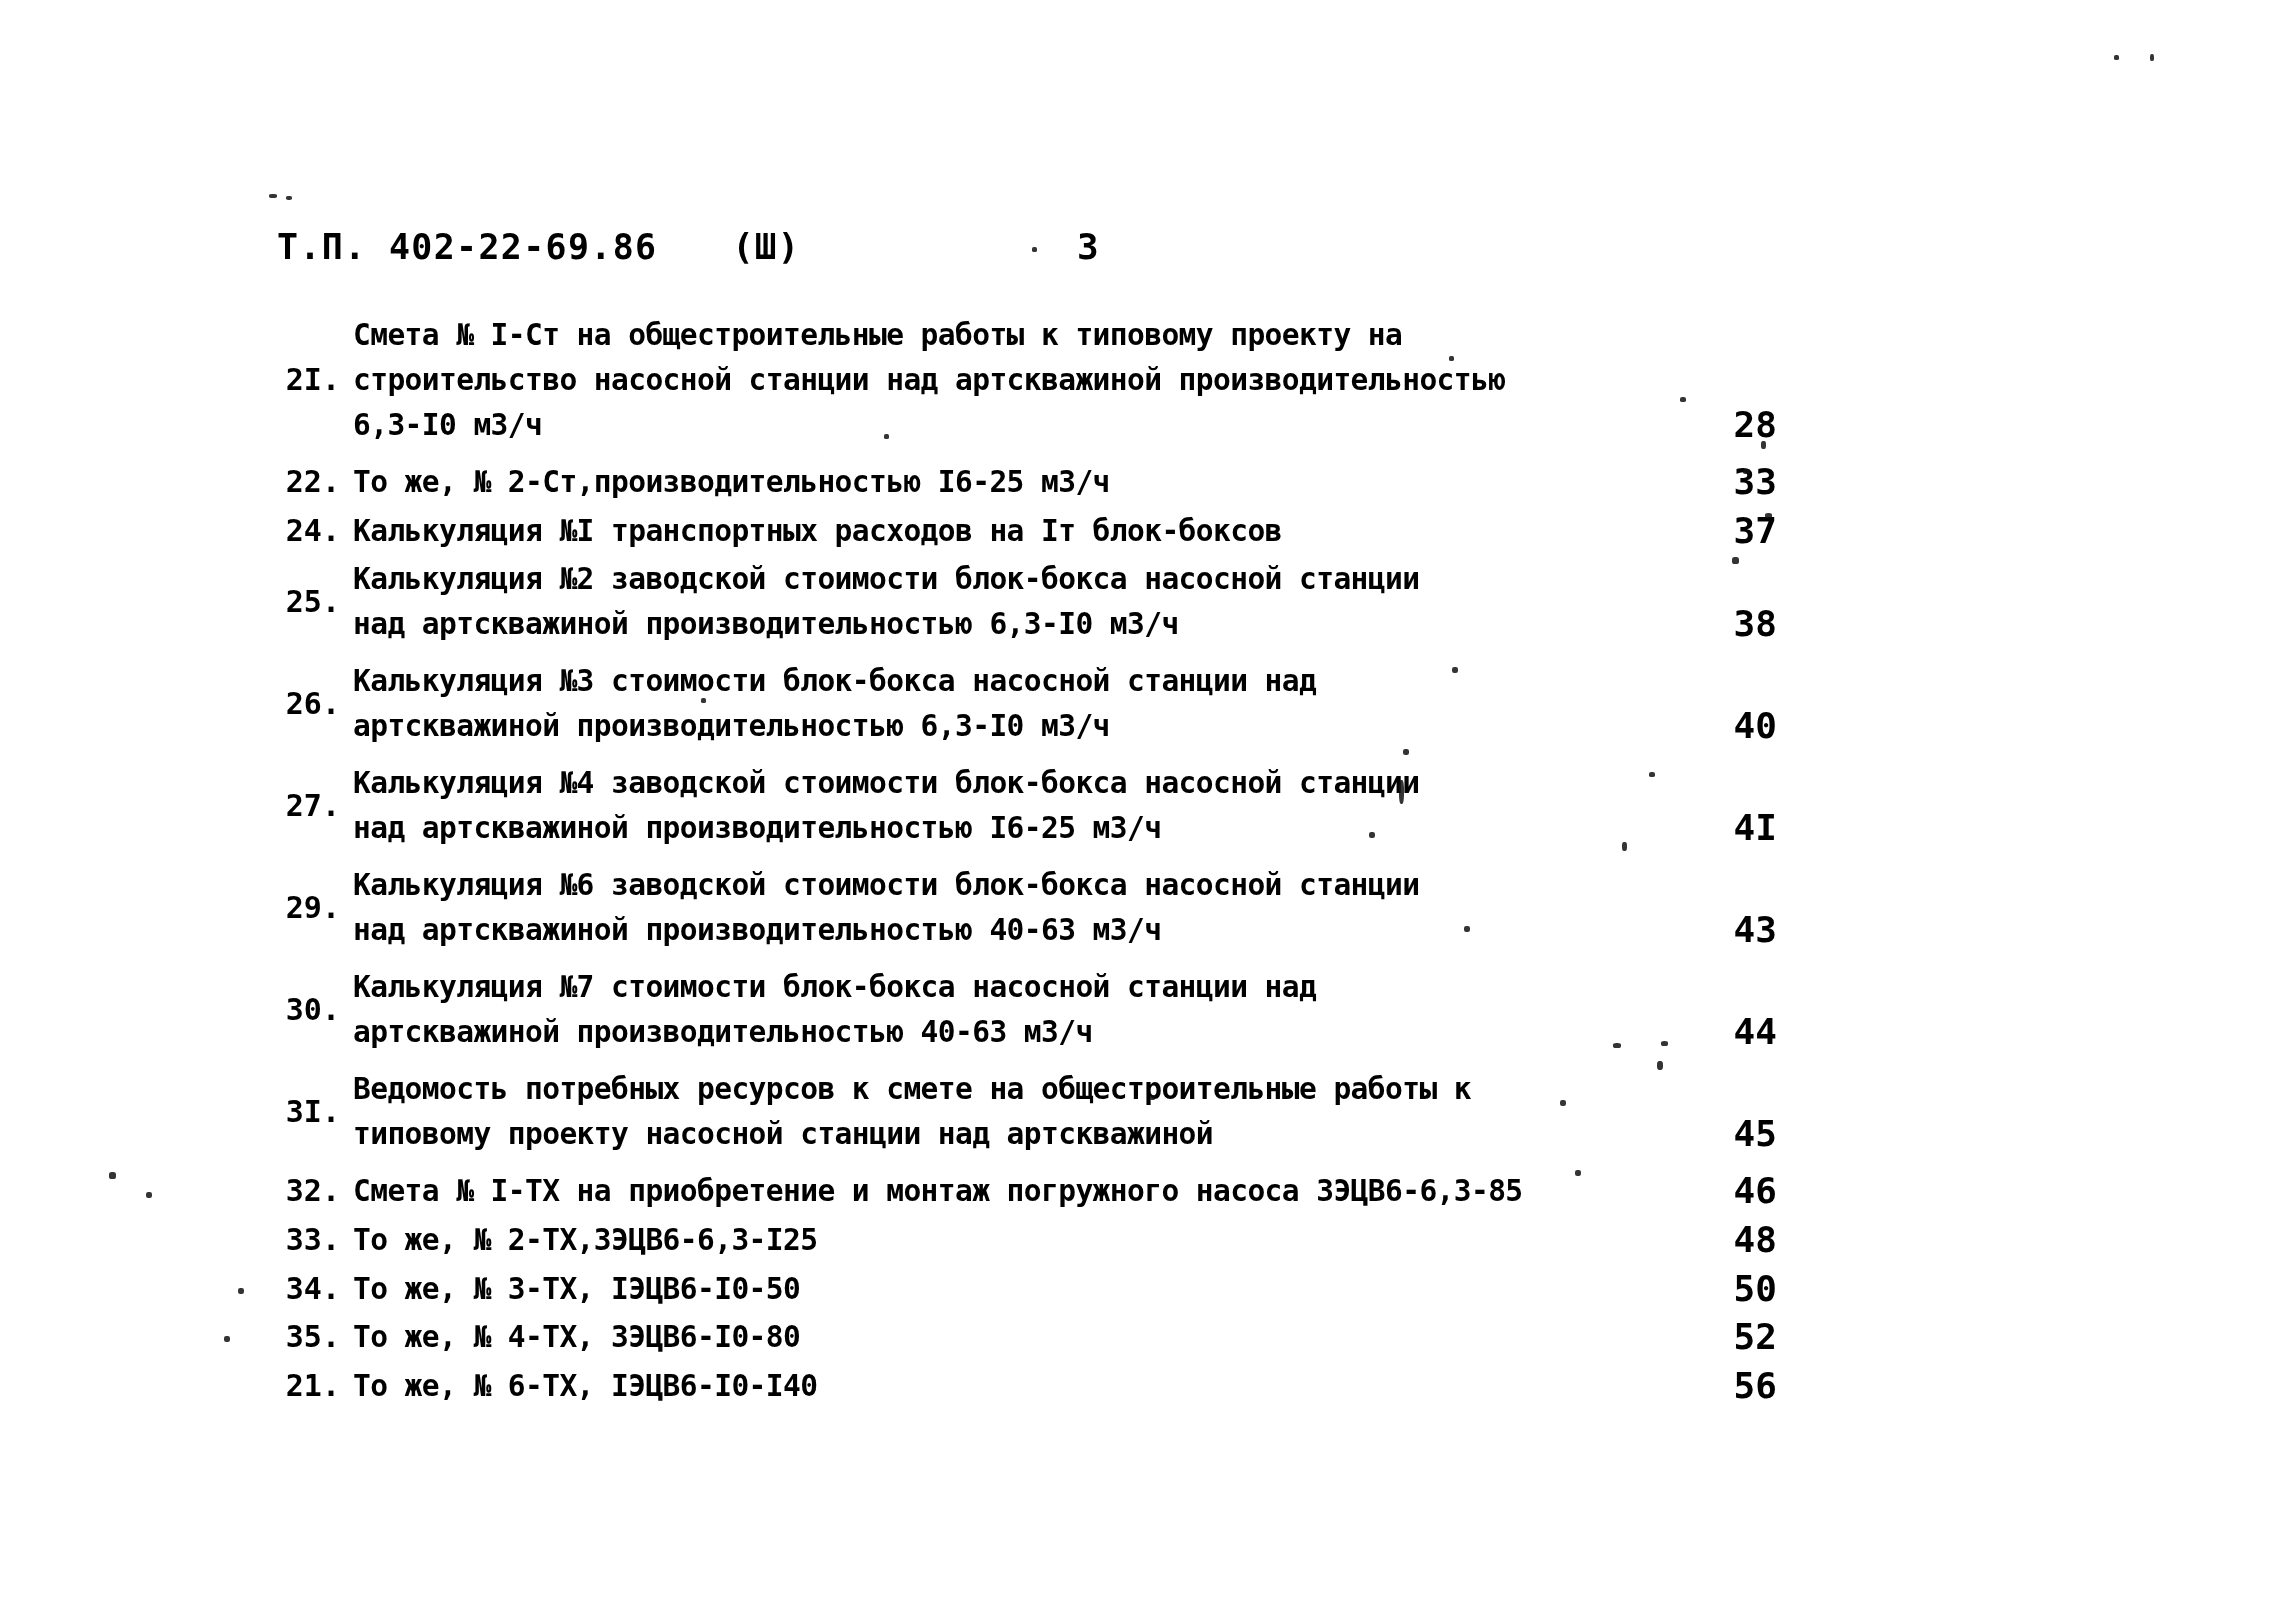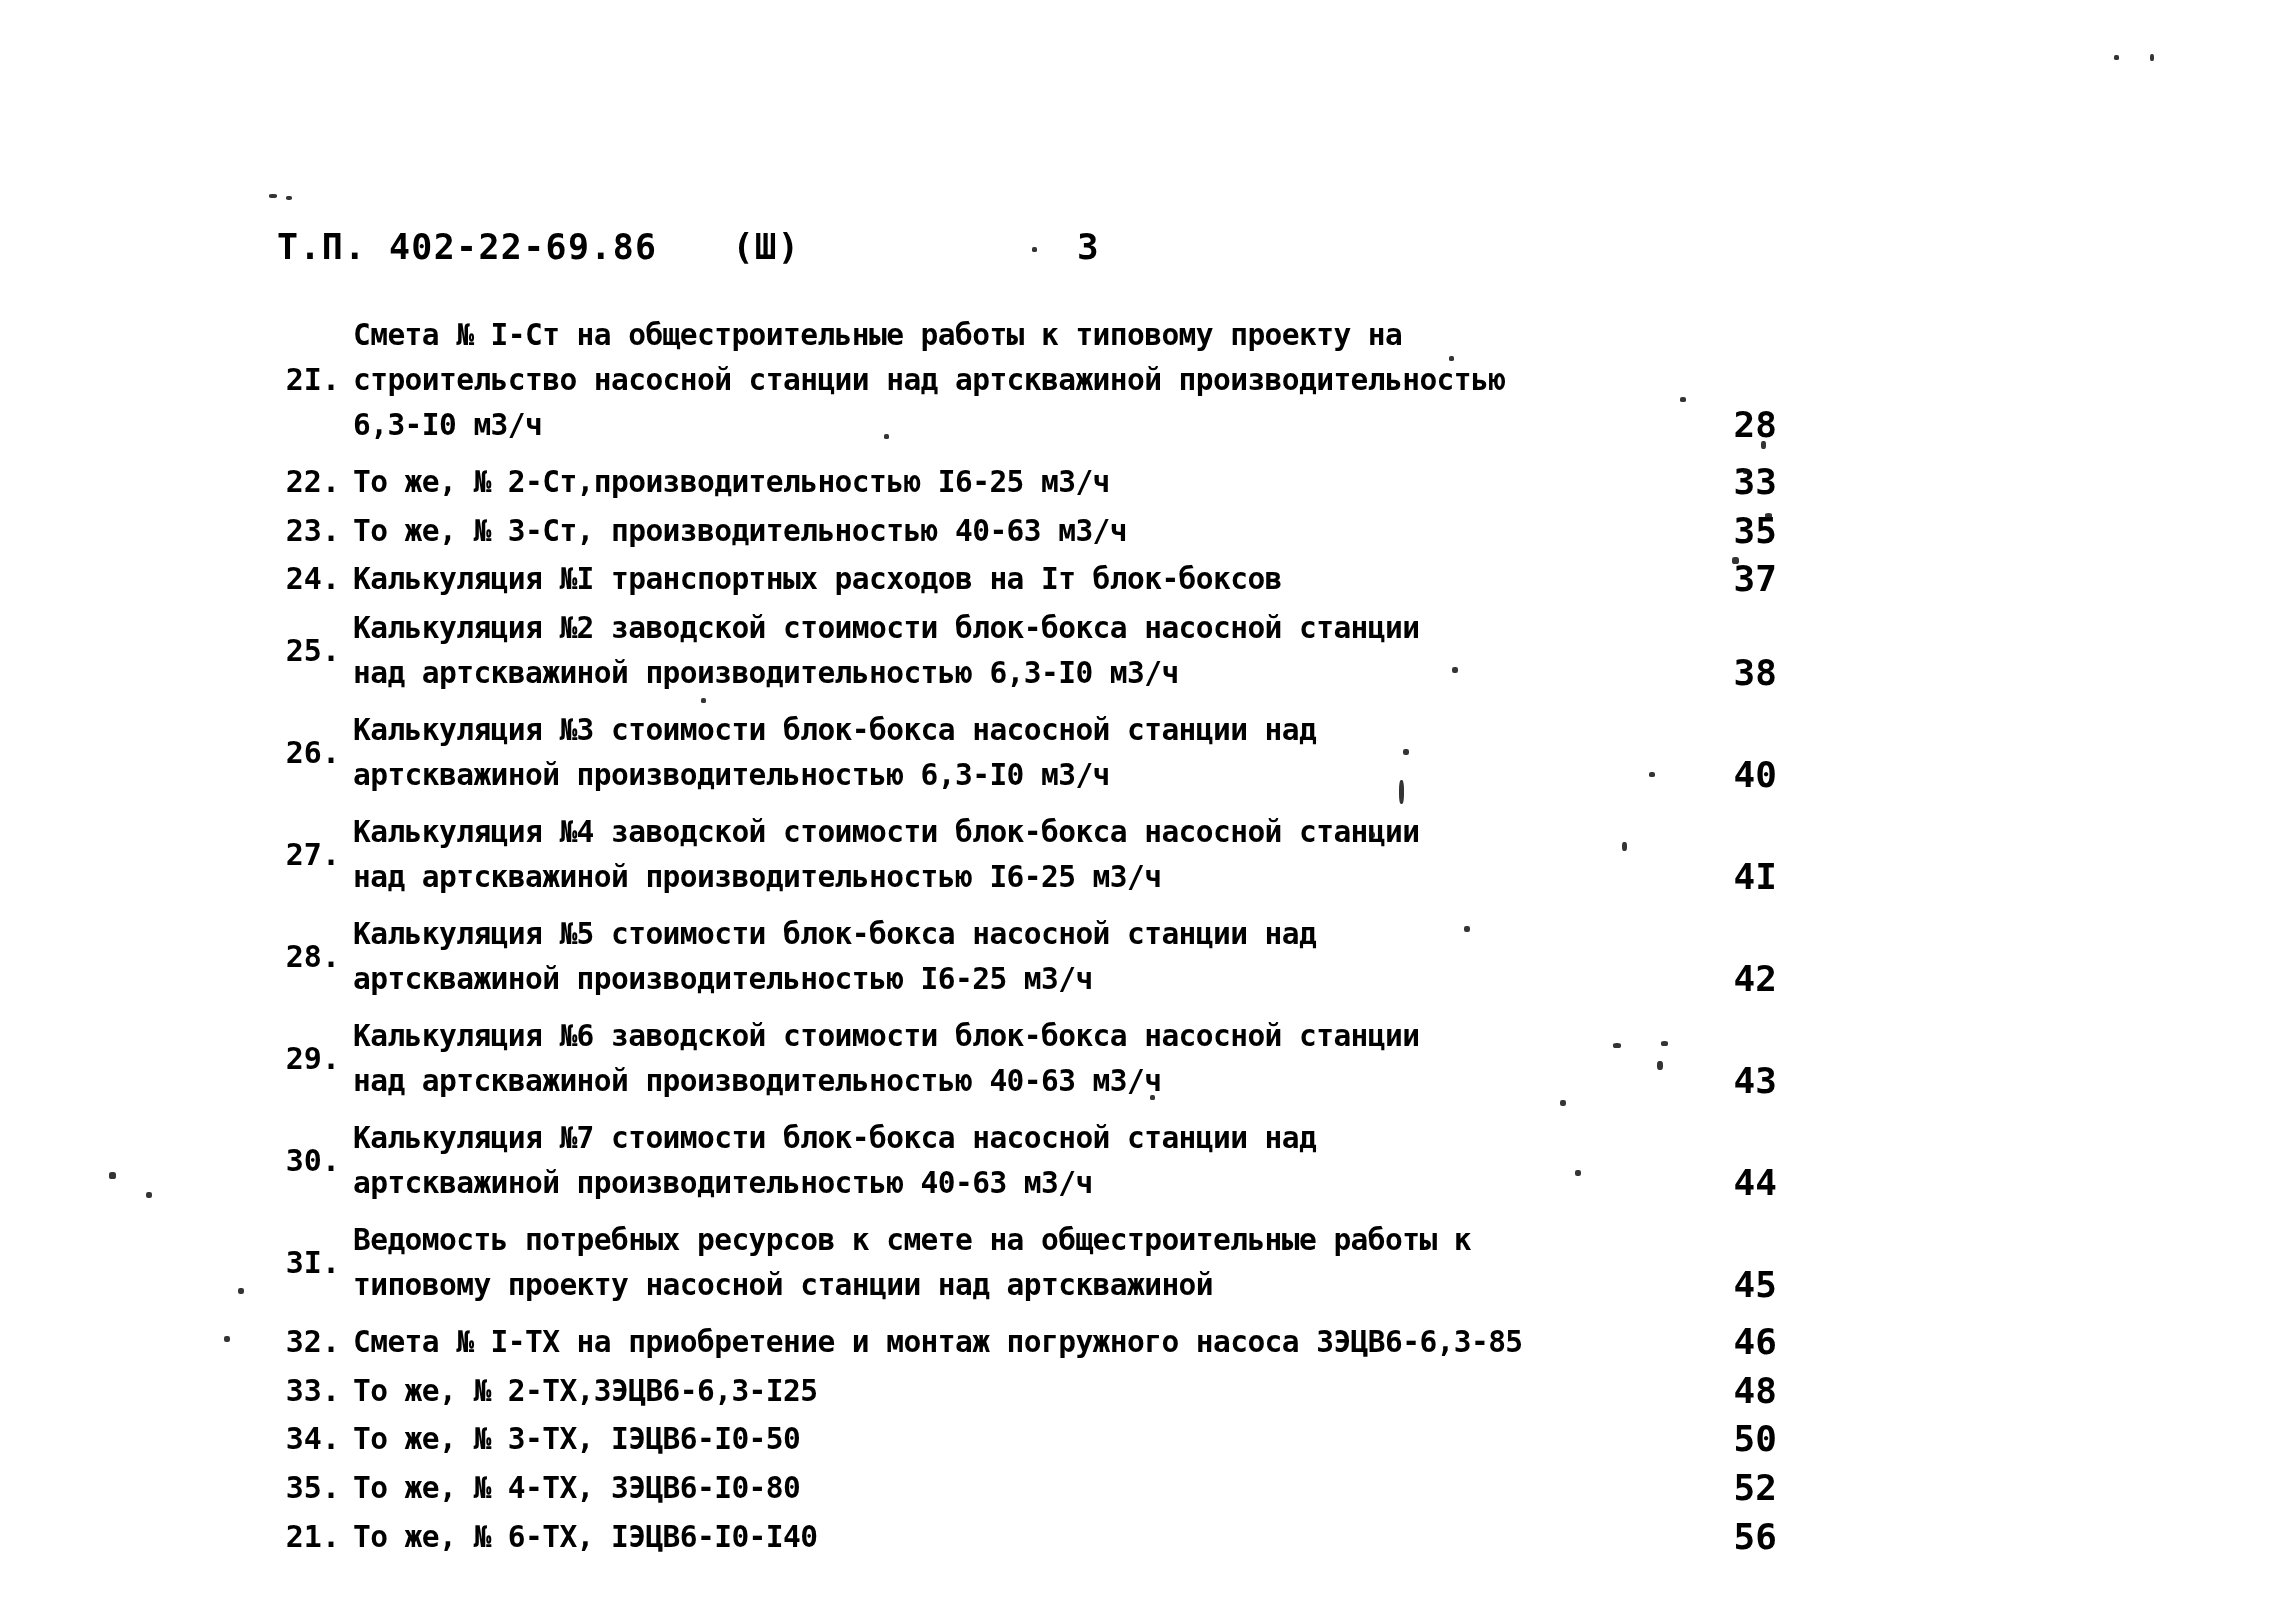--- a/index.html
+++ b/index.html
@@ -130,27 +130,20 @@
         <div class="entry-page">28</div>
       </div>
       <div class="toc-entry tight">
         <div class="entry-num">22.</div>
         <div class="entry-body">
           <div class="entry-line">То же, № 2-Ст,производительностью I6-25 м3/ч</div>
         </div>
         <div class="entry-page top">33</div>
       </div>
       <div class="toc-entry tight">
-        <div class="entry-num">23.</div>
-        <div class="entry-body">
-          <div class="entry-line">То же, № 3-Ст, производительностью 40-63 м3/ч</div>
-        </div>
-        <div class="entry-page top">35</div>
-      </div>
-      <div class="toc-entry tight">
         <div class="entry-num">24.</div>
         <div class="entry-body">
           <div class="entry-line">Калькуляция №I транспортных расходов на Iт блок-боксов</div>
         </div>
         <div class="entry-page top">37</div>
       </div>
       <div class="toc-entry">
         <div class="entry-num">25.</div>
         <div class="entry-body">
           <div class="entry-line">Калькуляция №2 заводской стоимости блок-бокса насосной станции</div>
@@ -166,28 +159,20 @@
         </div>
         <div class="entry-page">40</div>
       </div>
       <div class="toc-entry">
         <div class="entry-num">27.</div>
         <div class="entry-body">
           <div class="entry-line">Калькуляция №4 заводской стоимости блок-бокса насосной станции</div>
           <div class="entry-line">над артскважиной производительностью I6-25 м3/ч</div>
         </div>
         <div class="entry-page">4I</div>
-      </div>
-      <div class="toc-entry">
-        <div class="entry-num">28.</div>
-        <div class="entry-body">
-          <div class="entry-line">Калькуляция №5 стоимости блок-бокса насосной станции над</div>
-          <div class="entry-line">артскважиной производительностью I6-25 м3/ч</div>
-        </div>
-        <div class="entry-page">42</div>
       </div>
       <div class="toc-entry">
         <div class="entry-num">29.</div>
         <div class="entry-body">
           <div class="entry-line">Калькуляция №6 заводской стоимости блок-бокса насосной станции</div>
           <div class="entry-line">над артскважиной производительностью 40-63 м3/ч</div>
         </div>
         <div class="entry-page">43</div>
       </div>
       <div class="toc-entry">

